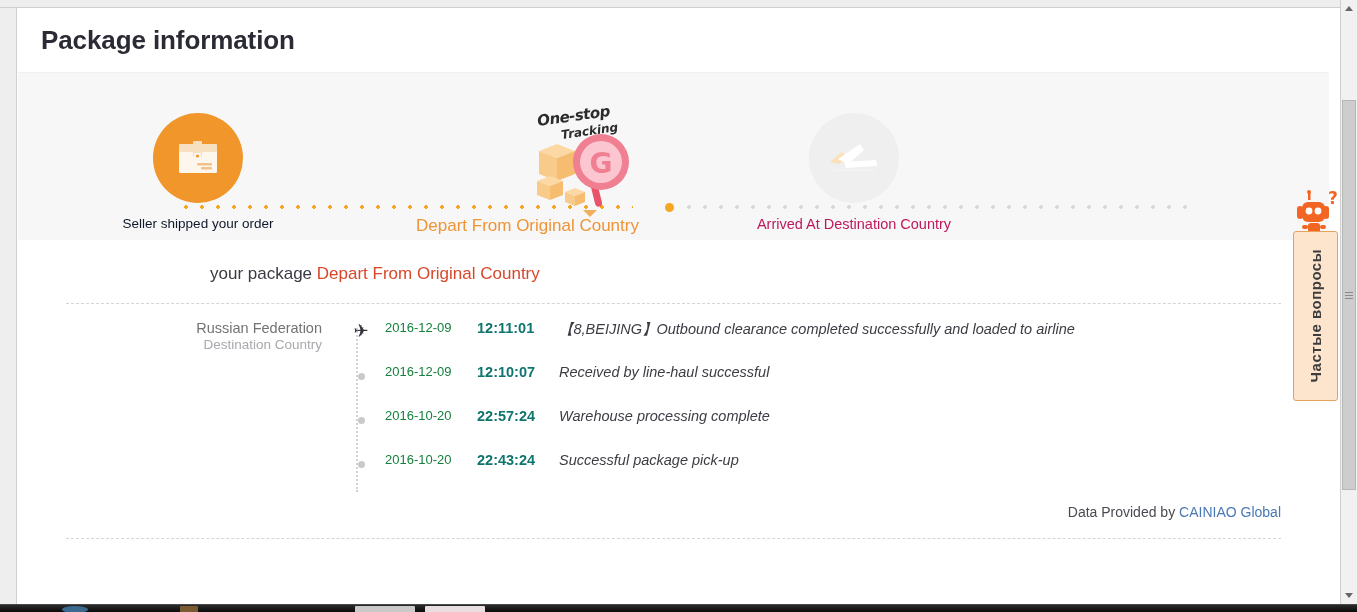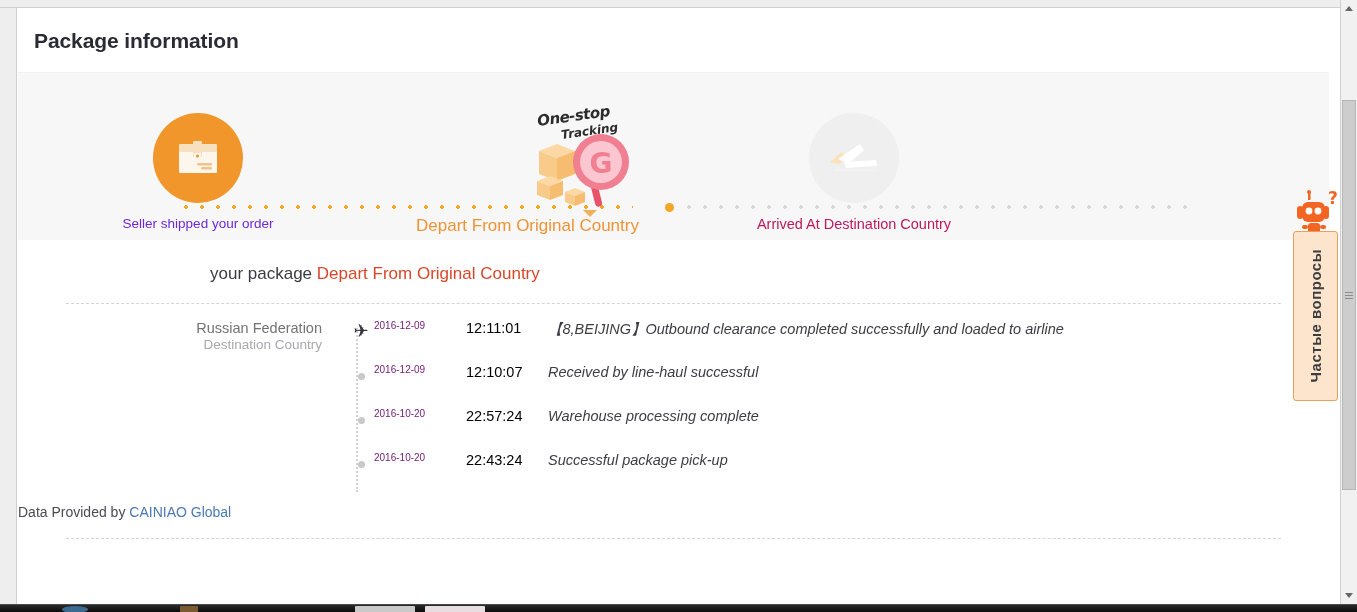--- a/index.html
+++ b/index.html
@@ -56,22 +56,22 @@
   
   .card-header {
     height: 63px;
     background: #ffffff;
     display: flex;
     align-items: center;
     padding-left: 16px;
     box-sizing: border-box;
   }
   .card-header h1 {
-    margin: 0;
-    font-size: 21px;
+    margin: 7px;
+    font-size: 26px;
     font-weight: bold;
     color: #2b2b35;
     letter-spacing: -0.1px;
   }
 
   
   .stepper {
     position: relative;
     height: 167px;
     background: #f7f7f7;
@@ -123,21 +123,21 @@
     position: relative;
   }
   .step.done .bubble { background: #f0962b; }
   .step.pending .bubble { background: #efefef; }
   .step .label {
     margin-top: 13px;
     font-size: 14.5px;
     color: #be185d;
     white-space: nowrap;
   }
-  .step.done .label { color: #6d28d9; font-size: 13.5px; }
+  .step.done .label { color: #0f172a; font-size: 13.5px; }
   .step.current .label {
     color: #ef9436;
     font-size: 17px;
   }
 
   
   .onestop {
     position: absolute;
     width: 120px;
     height: 108px;
@@ -241,37 +241,38 @@
     background: #c9c9c9;
     margin-top: 5px;
   }
   .marker .plane {
     font-size: 18px;
     color: #33333c;
     line-height: 1;
   }
   .row .date {
     width: 92px;
-    margin-left: 36px;
-    font-size: 10px;
-    color: #701a75;
+    margin-left: 47px;
+    font-size: 13px;
+    color: #15803d;
   }
   .row .time {
     width: 82px;
     font-size: 14.5px;
-    color: #000000;
+    color: #0f766e;
+    font-weight: bold;
   }
   .row .msg {
     font-size: 14.5px;
     color: #3c3c44;
     font-style: italic;
   }
 
   .provider {
-    text-align: left;
+    text-align: right;
     margin: 8px 48px 0 0;
     font-size: 14px;
     color: #4a4a52;
   }
   .provider a {
     color: #4a78b4;
     text-decoration: none;
   }
   .bottom-divider {
     margin: 18px 48px 0 48px;

